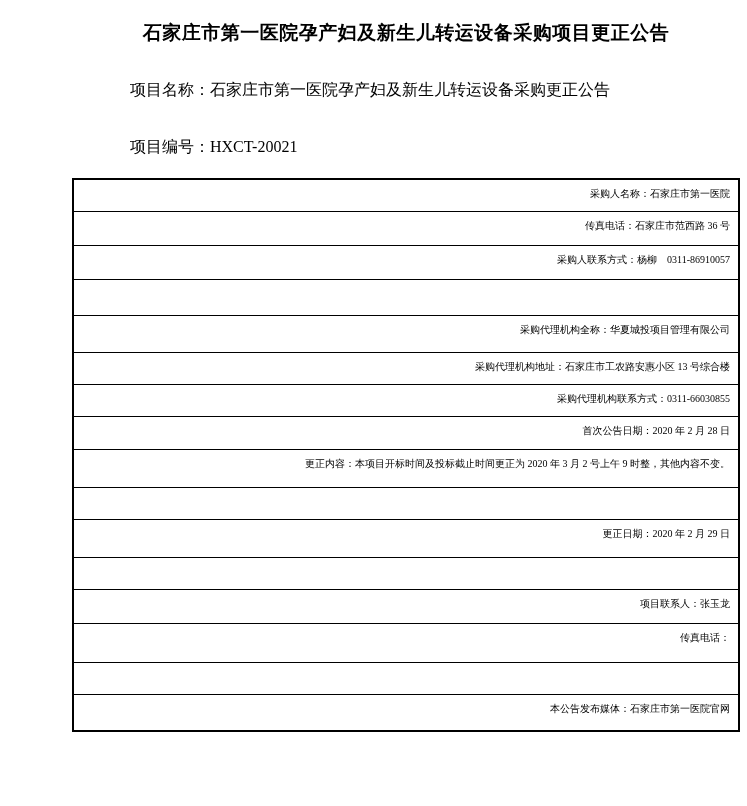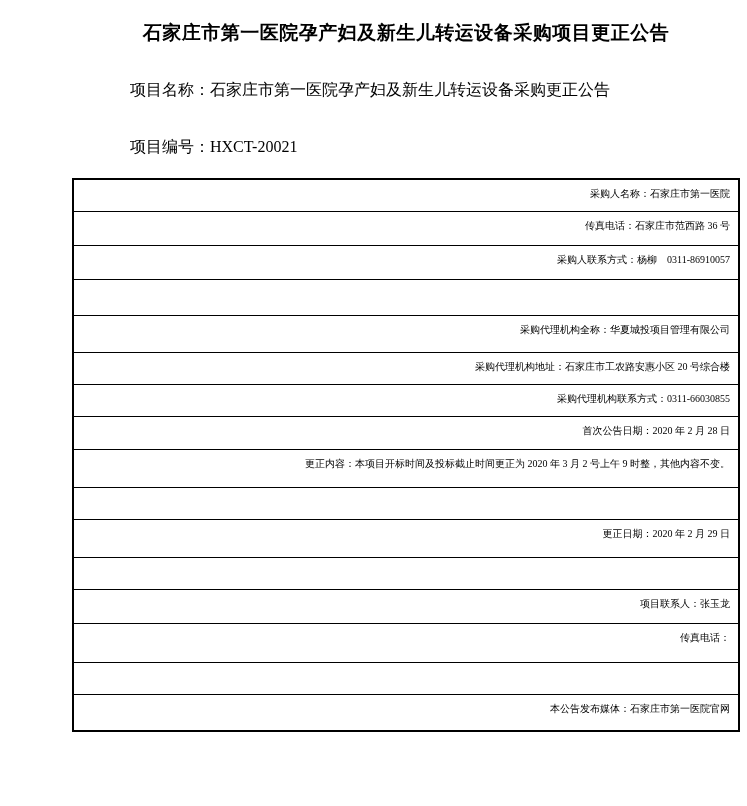--- a/index.html
+++ b/index.html
@@ -77,21 +77,21 @@
         <span class="cell-label">项目编号：</span><span class="cell-value">HXCT-20021</span>
       </div>
     </div>
 
     <div class="info-table" id="info-table">
         <div class="info-row" style="height: 32px;"><span class="cell-label">采购人名称：</span><span class="cell-value">石家庄市第一医院</span></div>
         <div class="info-row" style="height: 34px;"><span class="cell-label">传真电话：</span><span class="cell-value">石家庄市范西路 36 号</span></div>
         <div class="info-row" style="height: 34px;"><span class="cell-label">采购人联系方式：</span><span class="cell-value">杨柳    0311-86910057</span></div>
         <div class="info-row" style="height: 36px;"><span class="cell-label"></span><span class="cell-value"></span></div>
         <div class="info-row" style="height: 37px;"><span class="cell-label">采购代理机构全称：</span><span class="cell-value">华夏城投项目管理有限公司</span></div>
-        <div class="info-row" style="height: 32px;"><span class="cell-label">采购代理机构地址：</span><span class="cell-value">石家庄市工农路安惠小区 20 号综合楼</span></div>
+        <div class="info-row" style="height: 32px;"><span class="cell-label">采购代理机构地址：</span><span class="cell-value">石家庄市工农路安惠小区 13 号综合楼</span></div>
         <div class="info-row" style="height: 32px;"><span class="cell-label">采购代理机构联系方式：</span><span class="cell-value">0311-66030855</span></div>
         <div class="info-row" style="height: 33px;"><span class="cell-label">首次公告日期：</span><span class="cell-value">2020 年 2 月 28 日</span></div>
         <div class="info-row" style="height: 38px;"><span class="cell-label">更正内容：</span><span class="cell-value">本项目开标时间及投标截止时间更正为 2020 年 3 月 2 号上午 9 时整，其他内容不变。</span></div>
         <div class="info-row" style="height: 32px;"><span class="cell-label"></span><span class="cell-value"></span></div>
         <div class="info-row" style="height: 38px; padding-left: 40px;"><span class="cell-label">更正日期：</span><span class="cell-value">2020 年 2 月 29 日</span></div>
         <div class="info-row" style="height: 32px;"><span class="cell-label"></span><span class="cell-value"></span></div>
         <div class="info-row" style="height: 34px;"><span class="cell-label">项目联系人：</span><span class="cell-value">张玉龙</span></div>
         <div class="info-row" style="height: 39px;"><span class="cell-label">传真电话：</span><span class="cell-value"></span></div>
         <div class="info-row" style="height: 32px;"><span class="cell-label"></span><span class="cell-value"></span></div>
         <div class="info-row" style="height: 35px;"><span class="cell-label">本公告发布媒体：</span><span class="cell-value">石家庄市第一医院官网</span></div>

